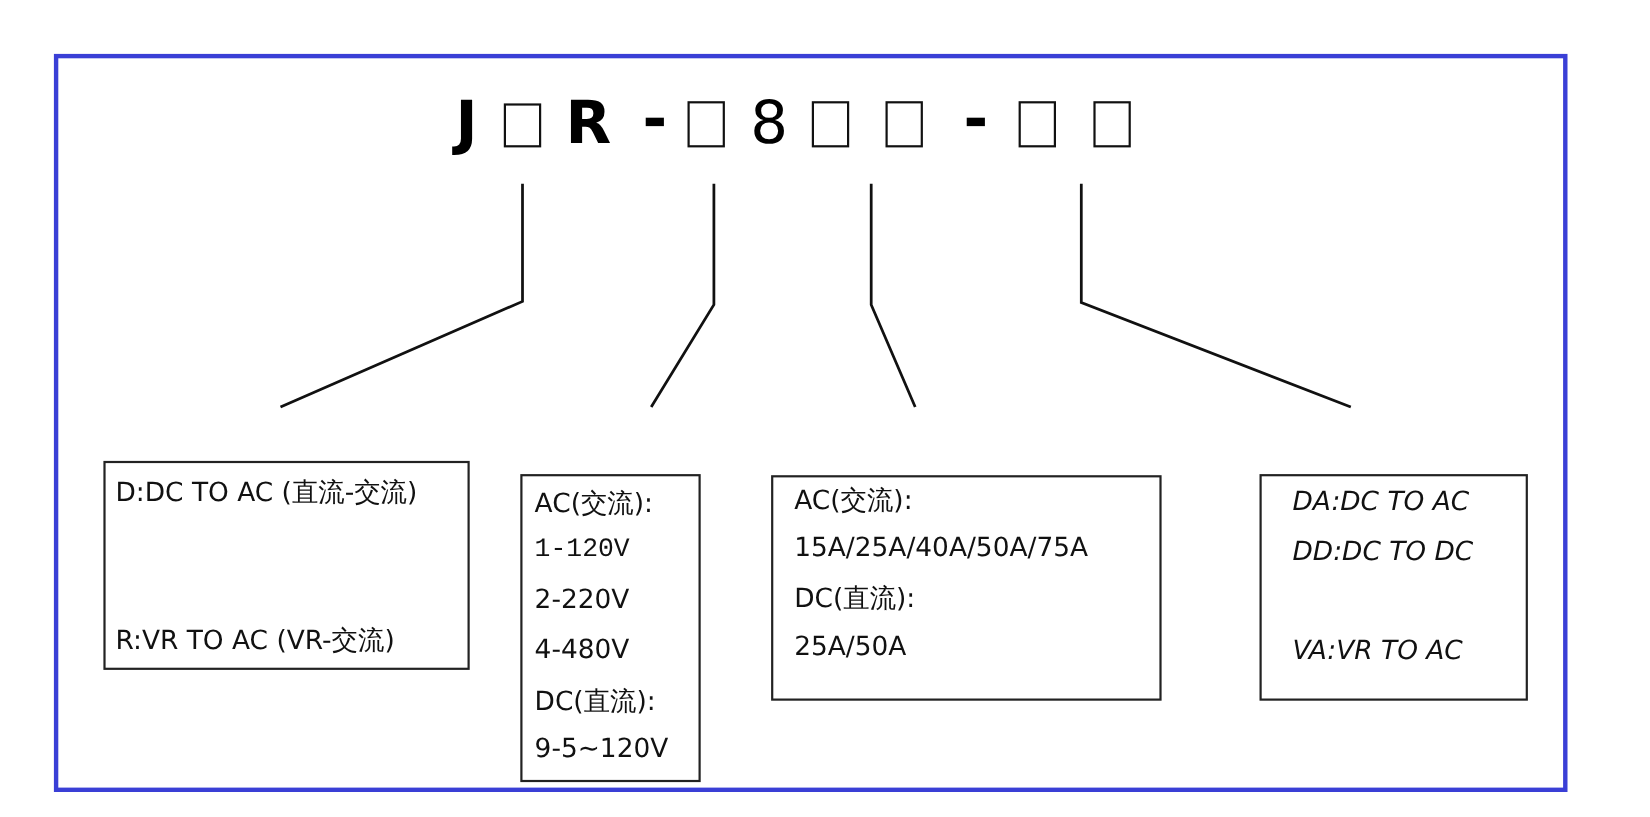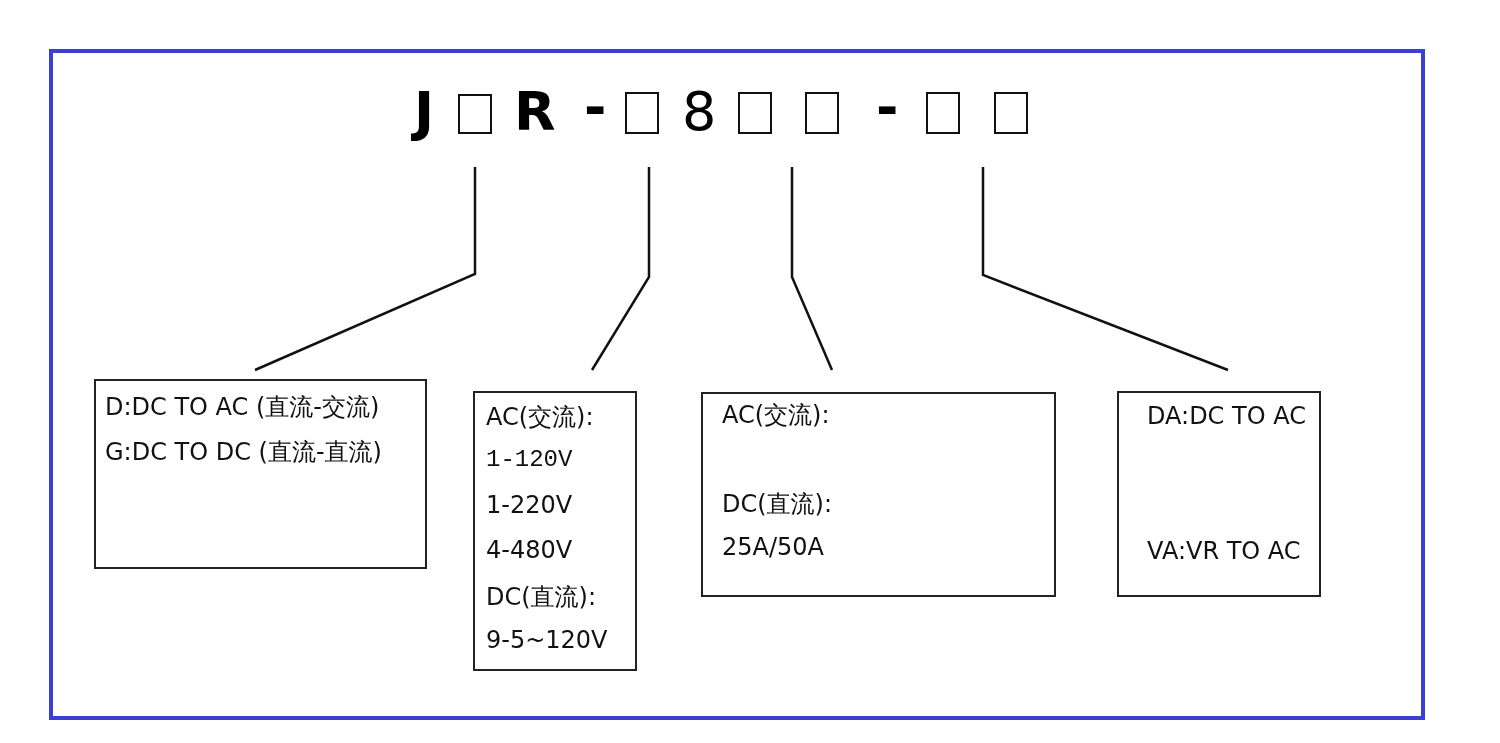--- a/index.html
+++ b/index.html
@@ -4,21 +4,21 @@
 <style>
   html, body { margin: 0; padding: 0; background: #ffffff; }
   body { width: 1500px; height: 743px; position: relative; overflow: hidden;
          font-family: "DejaVu Sans", "Liberation Sans", sans-serif; color: #111; }
   .frame { position: absolute; left: 49px; top: 49px; width: 1368px; height: 663px;
            border: 4px solid #3a3fd6; box-sizing: content-box; }
   .code-char { position: absolute; font-size: 54px; font-weight: normal; line-height: 60px; color: #000; }
   .code-char.bold { font-weight: bold; }
   .slot { position: absolute; border: 2.5px solid #111; background: #fff; box-sizing: border-box; }
   svg.connectors { position: absolute; left: 0; top: 0; }
-  .box { position: absolute; border: 2px solid #222; box-sizing: border-box; background: #fff; }
+  .box { position: absolute; border: 2px solid #222; box-sizing: border-box; background: #fff; margin-top: 40px; }
   .line { position: absolute; font-size: 24px; white-space: nowrap; color: #111; }
 </style>
 </head>
 <body>
 
 <div class="frame" style="border-color: rgb(58, 63, 214);"></div>
 
 <div>
   <span class="code-char bold" style="left:414px; top:82px;">J</span>
   <div class="slot" style="left:458px; top:94px; width:34px; height:40px;"></div>
@@ -35,34 +35,36 @@
 
 <svg class="connectors" width="1500" height="743">
   <polyline points="475,167 475,274 255,370" fill="none" stroke="#111" stroke-width="2.5"></polyline>
   <polyline points="649,167 649,277 592,370" fill="none" stroke="#111" stroke-width="2.5"></polyline>
   <polyline points="792,167 792,277 832,370" fill="none" stroke="#111" stroke-width="2.5"></polyline>
   <polyline points="983,167 983,275 1228,370" fill="none" stroke="#111" stroke-width="2.5"></polyline>
 </svg>
 
 <div class="box" style="left:94px; top:379px; width:333px; height:190px;">
   <div class="line" style="left:9px; top:10px;">D:DC TO AC (直流-交流)</div>
-  <div class="line" style="left:9px; top:55px;">G:DC TO DC (直流-直流)</div>
+  <div class="line" style="left:9px; top:145px;">R:VR TO AC  (VR-交流)</div>
 </div>
 
 <div class="box" style="left:473px; top:391px; width:164px; height:280px;">
   <div class="line" style="left:11px; top:8px;">AC(交流):</div>
   <div class="line" style="left:11px; top:53px;font-family:Liberation Mono, monospace;">1-120V</div>
-  <div class="line" style="left:11px; top:98px;">1-220V</div>
+  <div class="line" style="left:11px; top:98px;">2-220V</div>
   <div class="line" style="left:11px; top:143px;">4-480V</div>
   <div class="line" style="left:11px; top:188px;">DC(直流):</div>
   <div class="line" style="left:11px; top:233px;">9-5~120V</div>
 </div>
 
 <div class="box" style="left:701px; top:392px; width:355px; height:205px;">
   <div class="line" style="left:19px; top:5px;">AC(交流):</div>
+  <div class="line" style="left:19px; top:49px;">15A/25A/40A/50A/75A</div>
   <div class="line" style="left:19px; top:94px;">DC(直流):</div>
   <div class="line" style="left:19px; top:139px;">25A/50A</div>
 </div>
 
-<div class="box" style="left:1117px; top:391px; width:204px; height:206px;">
+<div class="box" style="left:1145px; top:391px; width:244px; height:206px;font-style:italic;">
   <div class="line" style="left:28px; top:9px;">DA:DC TO AC</div>
+  <div class="line" style="left:28px; top:54px;">DD:DC TO DC</div>
   <div class="line" style="left:28px; top:144px;">VA:VR TO AC</div>
 </div>
 
 </body></html>

